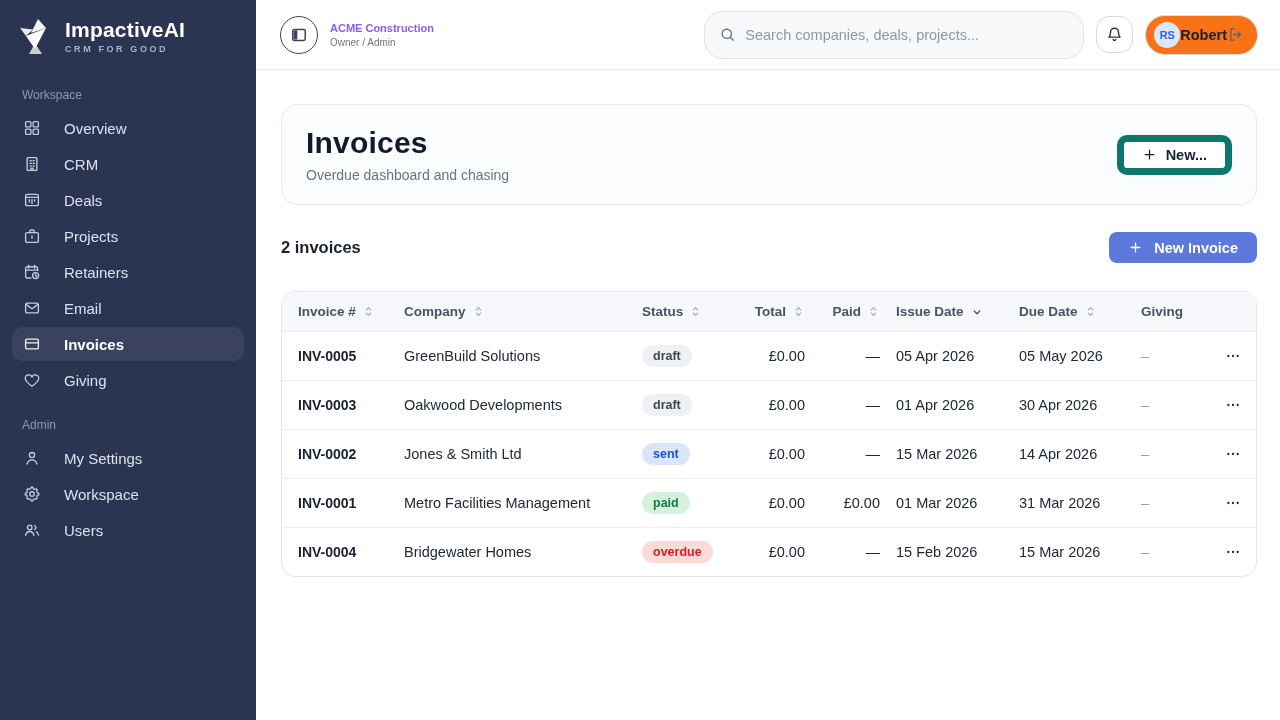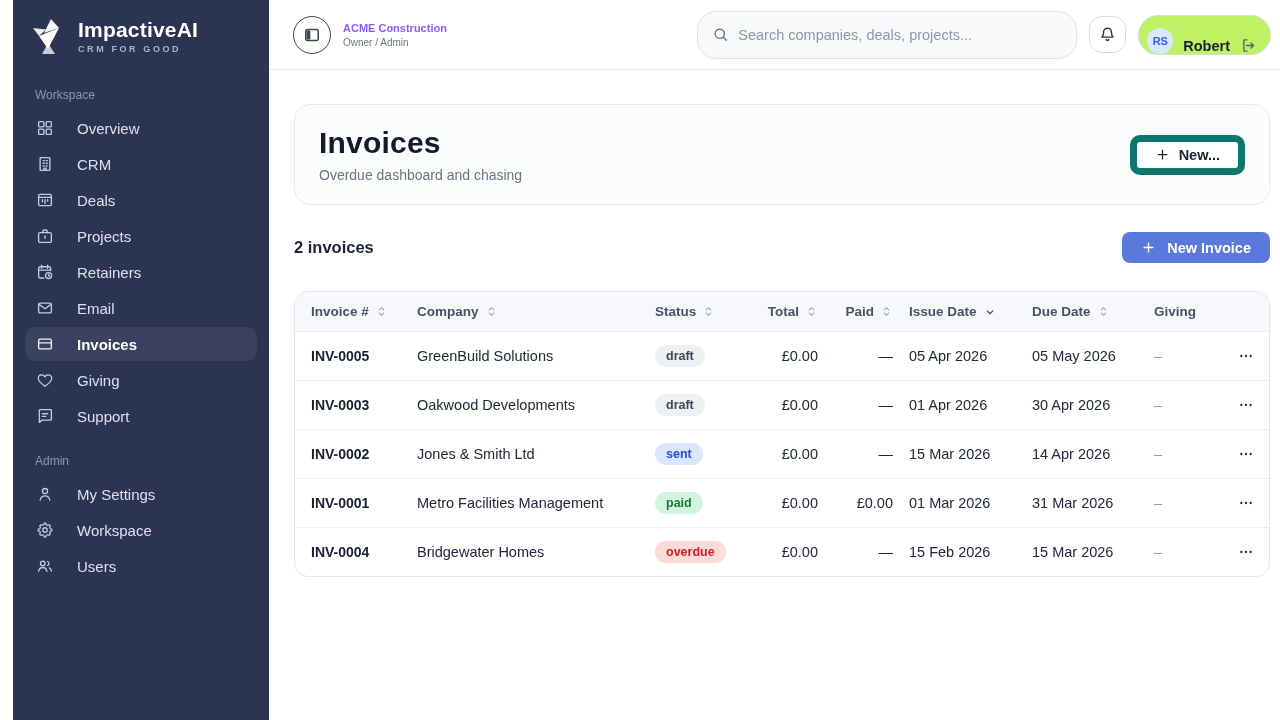--- a/index.html
+++ b/index.html
@@ -3,21 +3,21 @@
 <meta charset="utf-8">
 <style>
   * { margin:0; padding:0; box-sizing:border-box; }
   html,body { width:1280px; height:720px; overflow:hidden; }
   body { font-family:"Liberation Sans", sans-serif; background:#fff; color:#1c2230; }
   svg { display:block; }
 
   .app { display:flex; width:1280px; height:720px; }
 
   
-  .sidebar { width:256px; min-width:256px; background:#2b3450; color:#e2e7f2; padding:14px 12px; display:flex; flex-direction:column;margin-left:13px; }
+  .sidebar { width:256px; min-width:256px; background:#2b3450; color:#e2e7f2; padding:14px 12px; display:flex; flex-direction:column; }
   .logo { display:flex; align-items:center; gap:9px; padding:2px 4px 8px; }
   .logo-text .brand-name { font-size:21px; font-weight:700; color:#fff; letter-spacing:.2px; }
   .logo-text .brand-tag { font-size:9px; font-weight:700; letter-spacing:2.6px; color:#aab2cc; margin-top:2px; }
   .section-label { font-size:12px; color:#8e96b2; margin:20px 10px 8px; }
   .section-label.first { margin-top:24px; }
   .nav-item { display:flex; align-items:center; gap:23px; padding:8px 11px; border-radius:10px; font-size:15px; color:#dde2ef; margin:1px 0; cursor:pointer; }
   .nav-item .nicon { width:18px; height:18px; color:#c3cbde; flex:0 0 18px; }
   .nav-item.active { background:#3a4260; color:#fff; font-weight:700; }
   .nav-item.active .nicon { color:#eef1f8; }
 
@@ -27,21 +27,21 @@
   .topbar { height:70px; min-height:70px; padding:0 24px; display:flex; align-items:center; justify-content:space-between; border-bottom:1px solid #e8eaef; background:#fff; }
   .org { display:flex; align-items:center; gap:12px; }
   .org-icon-btn { width:38px; height:38px; border:1.6px solid #3d4554; border-radius:50%; display:flex; align-items:center; justify-content:center; color:#3d4554; background:#fff; cursor:pointer; }
   .org-name { font-size:11px; font-weight:700; color:#8b5cf6; }
   .org-role { font-size:10px; color:#6d7librar585; color:#6d7585; margin-top:3px; }
   .topbar-right { display:flex; align-items:center; gap:12px; }
   .search-pill { display:flex; align-items:center; gap:9px; width:380px; height:48px; border:1px solid #dfe2ea; background:#f8f9fb; border-radius:19px; padding:0 14px; }
   .search-pill input { border:0; outline:0; background:transparent; font-family:inherit; font-size:14.5px; color:#2a3140; width:100%; }
   .search-pill input::placeholder { color:#8d96a8; }
   .icon-btn { width:37px; height:37px; border:1px solid #d6dae3; border-radius:13px; background:#fff; display:flex; align-items:center; justify-content:center; color:#2c3342; cursor:pointer; }
-  .user-chip { display:flex; align-items:flex-end; gap:10px; height:40px; border:1px solid #d6dae3; border-radius:20px; background:#bef264; padding:0 13px 0 8px; cursor:pointer; }
+  .user-chip { display:flex; align-items:center; height:40px; border:1px solid #d6dae3; border-radius:20px; background:#f97316; padding:0 13px 0 8px; cursor:pointer; }
   .avatar { width:26px; height:26px; border-radius:50%; background:#dbe7fb; color:#2f62dd; font-size:11px; font-weight:700; display:flex; align-items:center; justify-content:center; }
   .user-name { font-size:14.5px; font-weight:700; color:#1a2130; }
   .logout { color:#596172; }
 
   .content { padding:34px 25px 0; }
 
   .hero { background:#fbfcfd; border:1px solid #e7e9f0; border-radius:16px; padding:21px 24px; display:flex; align-items:center; justify-content:space-between; }
   .hero-title { font-size:30px; font-weight:700; color:#141a2c; letter-spacing:.2px; }
   .hero-sub { font-size:14px; color:#6a7284; margin-top:7px; }
   .btn-outline { display:flex; align-items:center; gap:9px; height:40px; padding:0 18px; background:#fff; border:7px solid #0f766e; border-radius:10px; font-size:14.5px; font-weight:700; color:#1a2130; cursor:pointer; }
@@ -174,29 +174,20 @@
 
     <div class="nav-item">
       <span class="nicon">
         <svg width="18" height="18" viewBox="0 0 24 24" fill="none" stroke="currentColor" stroke-width="1.8" stroke-linecap="round" stroke-linejoin="round">
             <path d="M12 20.3S4.8 15.6 3.3 11.2a4.6 4.6 0 0 1 8.7-3 4.6 4.6 0 0 1 8.7 3c-1.5 4.4-8.7 9.1-8.7 9.1z"></path>
           </svg>
       </span>
       <span>Giving</span>
     </div>
 
-    <div class="nav-item">
-      <span class="nicon">
-        <svg width="18" height="18" viewBox="0 0 24 24" fill="none" stroke="currentColor" stroke-width="1.8" stroke-linecap="round" stroke-linejoin="round">
-            <path d="M20.5 4.5v12a1 1 0 0 1-1 1H8l-3.5 3v-16a1 1 0 0 1 1-1h14a1 1 0 0 1 1 1z"></path>
-            <path d="M8.5 9h7M8.5 12.5h4.5"></path>
-          </svg>
-      </span>
-      <span>Support</span>
-    </div>
 
     <div class="section-label">Admin</div>
 
     <div class="nav-item">
       <span class="nicon">
         <svg width="18" height="18" viewBox="0 0 24 24" fill="none" stroke="currentColor" stroke-width="1.8" stroke-linecap="round" stroke-linejoin="round">
             <circle cx="12" cy="8" r="3.4"></circle>
             <path d="M5.5 20c.8-3.6 3.4-5.6 6.5-5.6s5.7 2 6.5 5.6"></path>
           </svg>
       </span>

